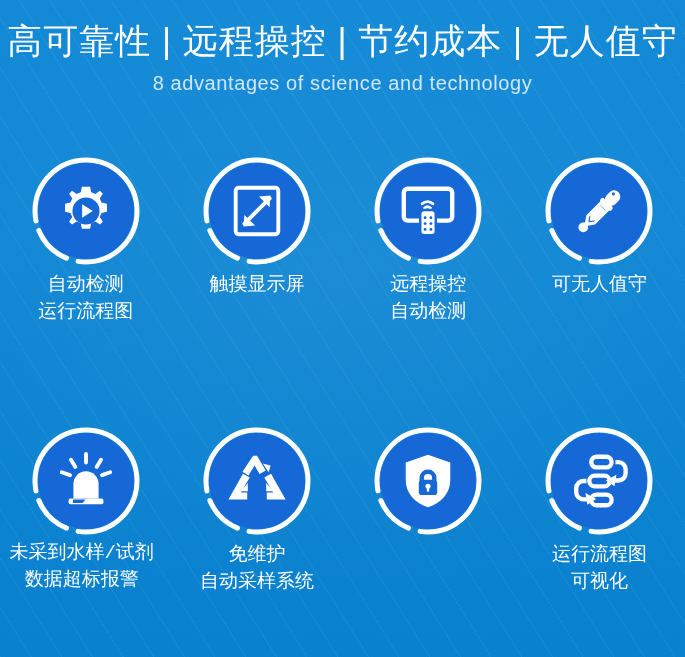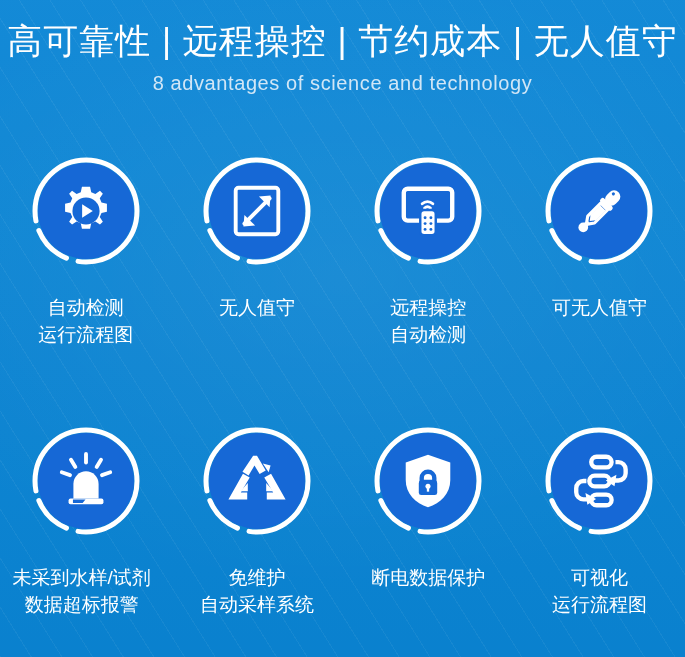--- a/index.html
+++ b/index.html
@@ -79,31 +79,32 @@
     position:absolute;
     left:7px;top:7px;
     width:96px;height:96px;
     border-radius:50%;
     background:#1668d6;
     display:flex;align-items:center;justify-content:center;
   }
   .glyph{width:62px;height:62px;display:block;}
 
   .label{
-    margin-top:28px;
+    margin-top:4px;
     color:#ffffff;
     font-size:19px;
     line-height:27px;
     text-align:center;
     white-space:nowrap;
   }
   .label .ln{display:block;}
   
   .cell.clip-left .label{
     transform:translateX(-4px);
+    font-family:Liberation Mono, monospace;
   }
 </style>
 </head>
 <body>
 
 <div class="page">
   <div class="bg-stripes"></div>
   <div class="bg-glow"></div>
 
   <div class="header">
@@ -142,21 +143,21 @@
           <div class="circle-inner">
             <svg class="glyph" viewBox="0 0 64 64">
               <rect x="10" y="8" width="44" height="48" rx="3" fill="none" stroke="#ffffff" stroke-width="4"></rect>
               <line x1="19" y1="45" x2="45" y2="19" stroke="#ffffff" stroke-width="4" stroke-linecap="round"></line>
               <path fill="#ffffff" d="M46 16l-12 1 11 11z"></path>
               <path fill="#ffffff" d="M18 48l12-1-11-11z"></path>
             </svg>
           </div>
         </div>
         <div class="label">
-          <span class="ln">无人值守</span>
+          <span class="ln">触摸显示屏</span>
         </div>
       </div>
 
       <div class="cell">
         <div class="circle-wrap">
           <svg class="circle-ring" viewBox="0 0 110 110">
             <circle cx="55" cy="55" r="51" fill="none" stroke="#ffffff" stroke-width="5" stroke-linecap="round" stroke-dasharray="258 12 40 10" stroke-dashoffset="-150"></circle>
           </svg>
           <div class="circle-inner">
             <svg class="glyph" viewBox="0 0 64 64">
@@ -273,21 +274,20 @@
             <svg class="glyph" viewBox="0 0 64 64">
               <path fill="#ffffff" d="M32 5l23 8v18c0 14-10 24-23 28C19 55 9 45 9 31V13z"></path>
               <path fill="none" stroke="#1668d6" stroke-width="4.5" d="M32 22.5a6.5 6.5 0 0 1 6.5 6.5v4h-13v-4A6.5 6.5 0 0 1 32 22.5z"></path>
               <rect x="22.5" y="31.5" width="19" height="15" rx="2.5" fill="#1668d6"></rect>
               <circle cx="32" cy="37.5" r="2.6" fill="#ffffff"></circle>
               <rect x="30.8" y="38" width="2.4" height="5" fill="#ffffff"></rect>
             </svg>
           </div>
         </div>
         <div class="label">
-          <span class="ln">断电数据保护</span>
         </div>
       </div>
 
       <div class="cell">
         <div class="circle-wrap">
           <svg class="circle-ring" viewBox="0 0 110 110">
             <circle cx="55" cy="55" r="51" fill="none" stroke="#ffffff" stroke-width="5" stroke-linecap="round" stroke-dasharray="258 12 40 10" stroke-dashoffset="-150"></circle>
           </svg>
           <div class="circle-inner">
             <svg class="glyph" viewBox="0 0 64 64">
@@ -299,20 +299,20 @@
               <g fill="none" stroke="#ffffff" stroke-width="4.5" stroke-linecap="butt">
                 <path d="M49 12.5h3a7.5 7.5 0 0 1 7.5 7.5v4a7.5 7.5 0 0 1-7.5 7.5h-4"></path>
                 <path d="M19 32h-3a7.5 7.5 0 0 0-7.5 7.5v4A7.5 7.5 0 0 0 16 51h4"></path>
               </g>
               <path fill="#ffffff" d="M50 25.5l-2 12-9-6z"></path>
               <path fill="#ffffff" d="M18 44.5l2 12 9-6z"></path>
             </svg>
           </div>
         </div>
         <div class="label">
+          <span class="ln">运行流程图</span>
           <span class="ln">可视化</span>
-          <span class="ln">运行流程图</span>
         </div>
       </div>
     </div>
 
   </div>
 </div>
 
 </body></html>

